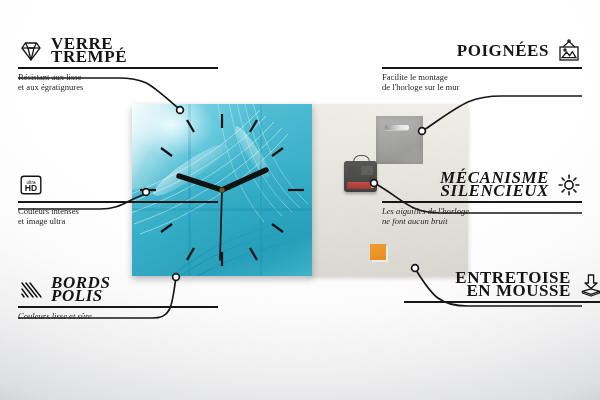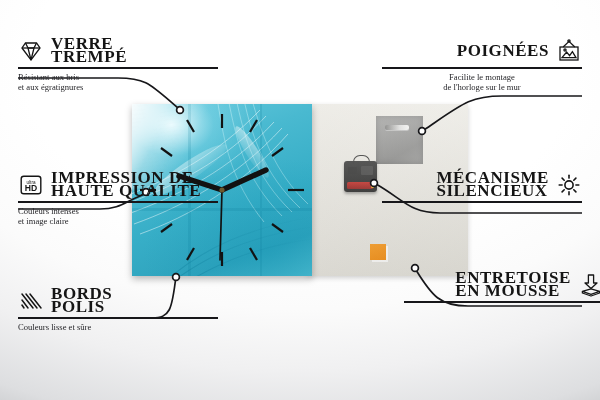--- a/index.html
+++ b/index.html
@@ -35,27 +35,27 @@
   .rule{height:1.6px;background:#17171a;margin-top:3px;}
   .cap{
     font-family:"Liberation Serif", serif;
     font-size:8.6px;line-height:10.4px;color:#26262a;margin-top:3px;
     white-space:pre-line;
   }
 
   
   #c-verre  {left:18px;  top:38px;}
   #c-impr   {left:18px;  top:172px;}
-  #c-bords  {left:18px;  top:288px;}
+  #c-bords  {left:18px;  top:277px;font-style:italic;}
   #c-poign  {left:382px; top:38px;}
-  #c-meca   {left:382px; top:172px;}
+  #c-meca   {left:382px; top:172px;font-style:italic;}
   #c-entre  {left:404px; top:272px;}
 
-  #c-poign .title, #c-meca .title, #c-entre .title{text-align:left;}
-  #c-poign .cap, #c-meca .cap, #c-entre .cap{text-align:center;}
+  #c-poign .title, #c-meca .title, #c-entre .title{text-align:right;}
+  #c-poign .cap, #c-meca .cap, #c-entre .cap{text-align:left;}
 
   
   #wires{position:absolute;inset:0;width:600px;height:400px;pointer-events:none;}
 
   
   #product{position:absolute;left:132px;top:104px;width:336px;height:172px;}
 
   
   #backpanel{
     position:absolute;left:176px;top:0;width:160px;height:172px;
@@ -255,38 +255,37 @@
           <path d="M4,10 H22"></path>
               <path d="M7.5,5 L10,10 L13,22"></path>
               <path d="M18.5,5 L16,10 L13,22"></path>
           <path d="M10,10 H16"></path>
         </g>
           </svg>
       </span>
       <span class="title"><span>VERRE</span><br><span>TREMPÉ</span></span>
     </div>
     <div class="rule"></div>
-    <div class="cap">Résistant aux bris
+    <div class="cap">Résistant aux lisse
 et aux égratignures</div>
   </div>
 
   <div class="callout left" id="c-impr">
     <div class="head">
       <span class="ico">
         <svg viewBox="0 0 26 26">
           <rect x="3.2" y="4.2" width="19.6" height="17.6" rx="2.6" fill="none" stroke="#151515" stroke-width="1.4"></rect>
           <text x="13" y="11.6" text-anchor="middle" font-family="Liberation Sans, sans-serif" font-size="4.6" fill="#151515">ultra</text>
           <text x="13" y="19.2" text-anchor="middle" font-family="Liberation Sans, sans-serif" font-size="8.6" font-weight="bold" fill="#151515">HD</text>
         </svg>
       </span>
-      <span class="title"><span>IMPRESSION DE</span><br><span>HAUTE QUALITÉ</span></span>
     </div>
     <div class="rule"></div>
     <div class="cap">Couleurs intenses
-et image claire</div>
+et image ultra</div>
   </div>
 
   <div class="callout left" id="c-bords">
     <div class="head">
       <span class="ico">
         <svg viewBox="0 0 26 26">
             <g fill="none" stroke="#151515" stroke-width="1.5" stroke-linecap="round">
           <path d="M4,6 L15,20"></path>
               <path d="M8,6 L19,20"></path>
               <path d="M12,6 L23,20"></path>
@@ -335,20 +334,22 @@
               <path d="M19.9,13 L22.8,13"></path>
           <path d="M6.1,6.1 L8.2,8.2"></path>
               <path d="M17.8,17.8 L19.9,19.9"></path>
           <path d="M19.9,6.1 L17.8,8.2"></path>
               <path d="M8.2,17.8 L6.1,19.9"></path>
         </g>
           </svg>
       </span>
     </div>
     <div class="rule"></div>
+    <div class="cap">Les aiguilles de l'horloge
+ne font aucun bruit</div>
   </div>
 
   <div class="callout right" id="c-entre">
     <div class="head">
       <span class="title"><span>ENTRETOISE</span><br><span>EN MOUSSE</span></span>
       <span class="ico">
         <svg viewBox="0 0 26 26">
             <g fill="none" stroke="#151515" stroke-width="1.3" stroke-linejoin="round">
           <path d="M10.4,3 H15.6 V11 H19 L13,16.4 L7,11 H10.4 Z"></path>
           <path d="M13,16.8 L21.6,19.4 L13,22.4 L4.4,19.4 Z"></path>

